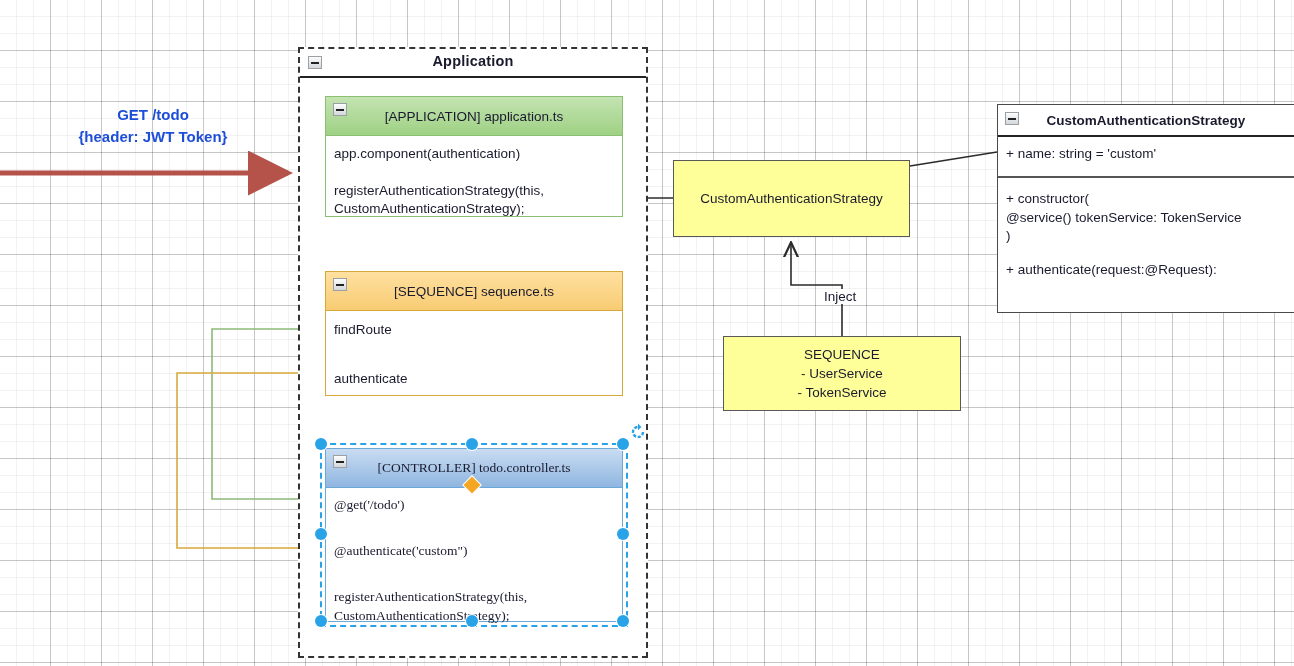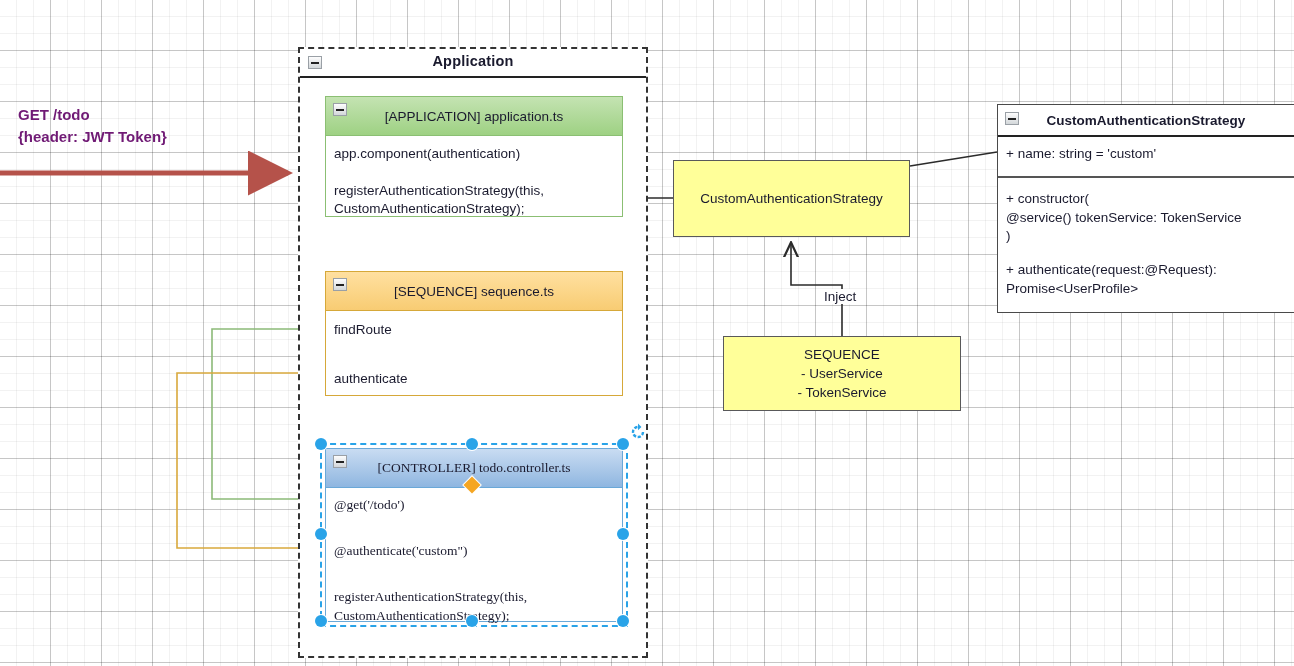--- a/index.html
+++ b/index.html
@@ -107,22 +107,22 @@
   }
   #class-box .cb-attrs{
     height:41px;border-bottom:2px solid #555;box-sizing:border-box;
     padding:9px 0 0 8px;font-size:13.5px;
   }
   #class-box .cb-ops{padding:12px 0 0 8px;font-size:13.5px;line-height:1.38;}
   #class-box .cb-ops .grp+.grp{margin-top:15px;}
 
   
   #req-label{
-    left:18px;top:104px;width:270px;
-    font-size:15px;font-weight:bold;line-height:1.45;color:#701a75;
+    left:18px;top:104px;width:270px;text-align:center;
+    font-size:15px;font-weight:bold;line-height:1.45;color:#1d4ed8;
   }
 </style>
 </head>
 <body>
 
 <svg class="layer">
   <defs>
     <marker id="arrow-red" markerWidth="9" markerHeight="9" refX="8" refY="4.5" orient="auto">
       <path d="M0,0 L9,4.5 L0,9 z" fill="#b5524a"></path>
     </marker>
@@ -248,16 +248,15 @@
     <div>+ name: string = 'custom'</div>
   </div>
   <div class="cb-ops">
     <div class="grp">
       <div>+ constructor(</div>
       <div>@service() tokenService: TokenService</div>
       <div>)</div>
     </div>
     <div class="grp">
       <div>+ authenticate(request:@Request):</div>
-      <div>Promise&lt;UserProfile&gt;</div>
     </div>
   </div>
 </div>
 
 </body></html>

